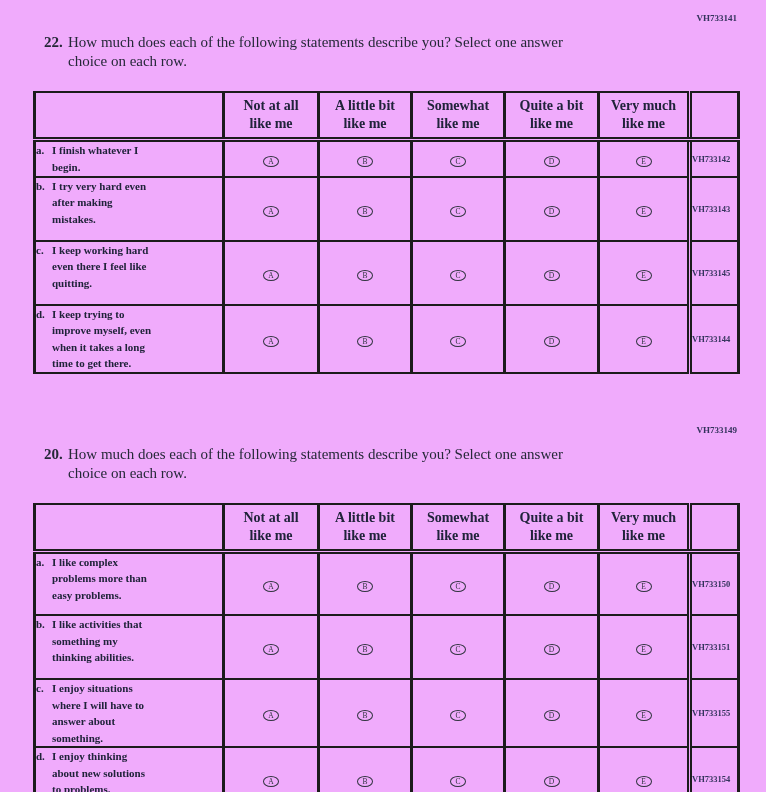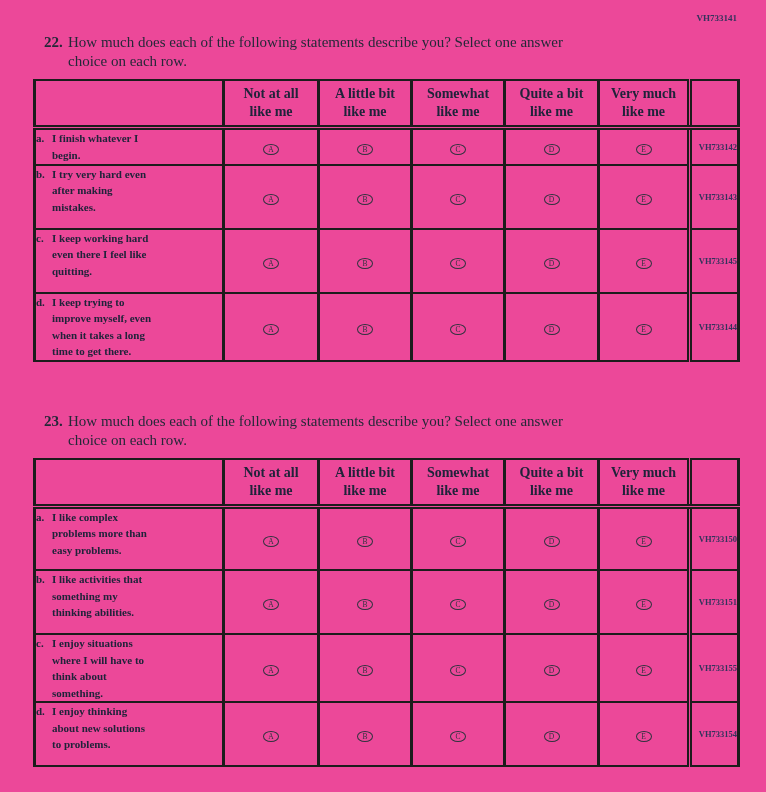--- a/index.html
+++ b/index.html
@@ -3,21 +3,21 @@
 <meta charset="utf-8">
 <style>
   * { margin: 0; padding: 0; box-sizing: border-box; }
   html, body { background: #ffffff; }
   body {
     width: 766px; height: 792px;
     font-family: "Liberation Serif", "DejaVu Serif", serif;
     color: #252838;
     overflow: hidden;
   }
-  .page { width: 766px; height: 792px; background: #ec4899; position: relative; }
+  .page { width: 766px; height: 792px; background: #f0abfc; position: relative; }
   .question-block { margin-left: 33px; width: 704px; }
   .qb-first { padding-top: 12px; }
   .qb-second { margin-top: 50px; }
 
   .vh-code-top {
     text-align: right;
     font-size: 9px;
     font-weight: bold;
     color: #33335c;
     height: 12px;
@@ -33,21 +33,21 @@
     justify-content: center;
   }
   .qnum { font-weight: bold; width: 24px; flex: 0 0 24px; }
   .ptext { flex: 1; }
   .ptext .b { font-weight: normal; }
 
   table.likert {
     border-collapse: collapse;
     table-layout: fixed;
     width: 704px;
-    margin-top: 8px;
+    margin-top: 20px;
     border: 2px solid #c4b5fd;
   }
   table.likert th, table.likert td {
     border-top: 2px solid #1c1c1c;
     border-bottom: 2px solid #1c1c1c;
     border-left: 3px solid #1c1c1c;
     border-right: 3px solid #1c1c1c;
     padding: 0;
   }
   table.likert tr.head th {
@@ -87,21 +87,21 @@
     font-style: normal;
     font-size: 7.5px;
     line-height: 1;
     color: #30333f;
     font-family: "Liberation Serif", serif;
   }
   td.code-cell {
     font-size: 8.5px;
     font-weight: bold;
     color: #33335c;
-    text-align: right;
+    text-align: left;
     vertical-align: middle;
     padding: 0 1px;
     overflow: hidden;
   }
   tr.h37 { height: 37px; }
   tr.h56 { height: 64px; }
   tr.h70 { height: 49px; }
 </style>
 </head>
 <body>
@@ -224,22 +224,23 @@
         <td class="opt"><span class="bubble">
                 <i>E</i>
               </span></td>
         <td class="code-cell">VH733144</td>
       </tr>
     </tbody>
       </table>
   </section>
 
   <section class="question-block qb-second">
+    <div class="vh-code-top">VH733149</div>
     <div class="prompt">
-      <span class="qnum">23.</span>
+      <span class="qnum">20.</span>
       <div class="ptext"><span>How much does each of the following statements describe you? Select </span><span class="b">one</span><span> answer</span>
         <div>choice on each row.</div>
       </div>
     </div>
 
     <table class="likert">
       <colgroup>
         <col style="width:189px">
           <col style="width:95px">
           <col style="width:93px">
@@ -301,21 +302,21 @@
                 <i>D</i>
               </span></td>
         <td class="opt"><span class="bubble">
                 <i>E</i>
               </span></td>
         <td class="code-cell">VH733151</td>
       </tr>
       <tr class="h70">
         <td class="stmt"><span class="rl">c.</span><span class="rt">I enjoy situations
 where I will have to
-think about
+answer about
 something.</span></td>
         <td class="opt"><span class="bubble">
                 <i>A</i>
               </span></td>
         <td class="opt"><span class="bubble">
                 <i>B</i>
               </span></td>
         <td class="opt"><span class="bubble">
                 <i>C</i>
               </span></td>

